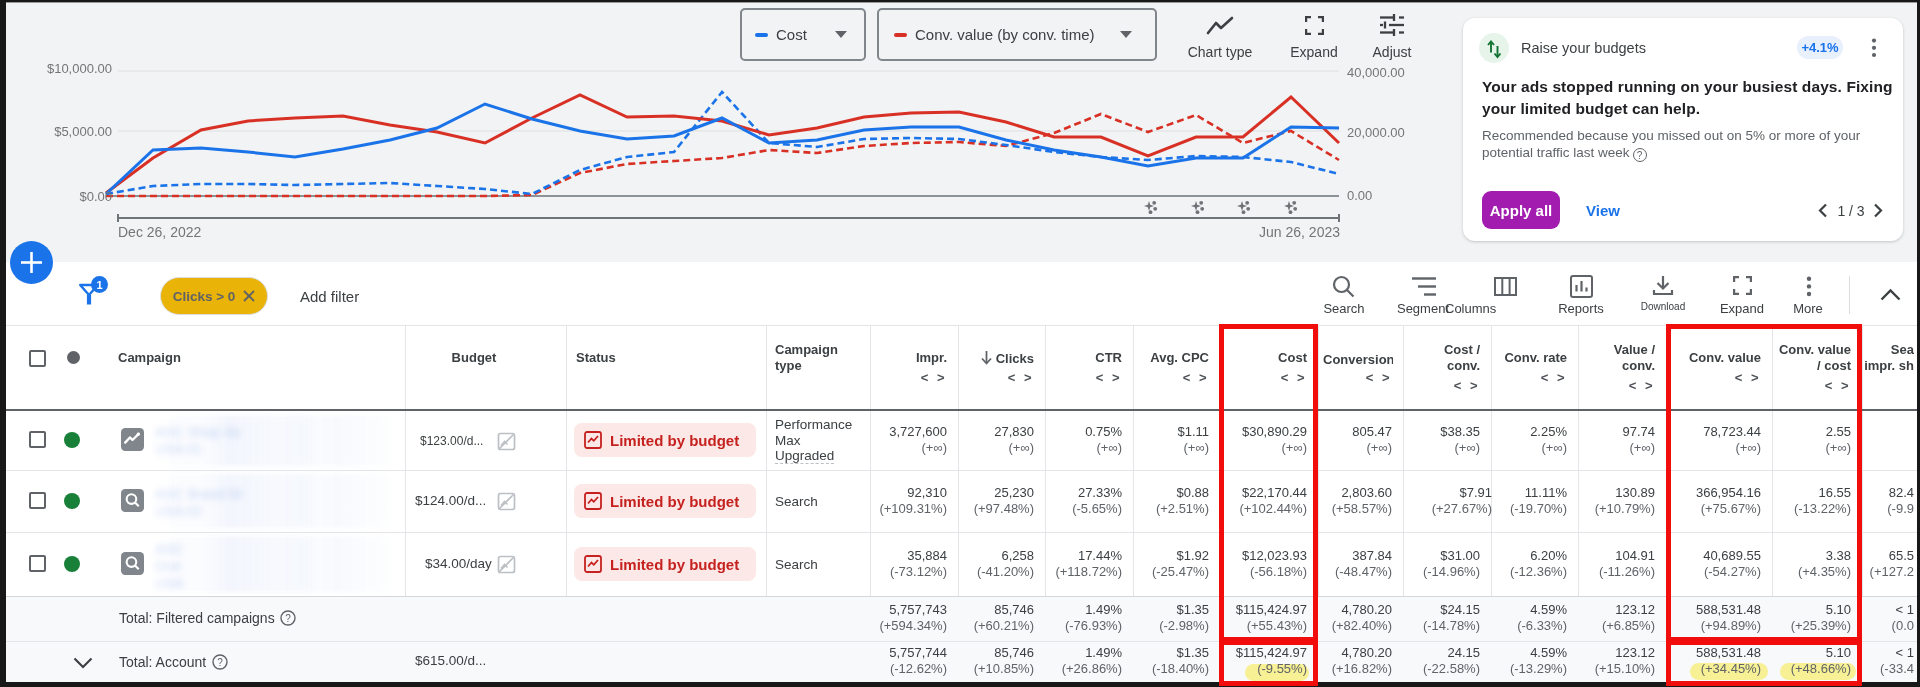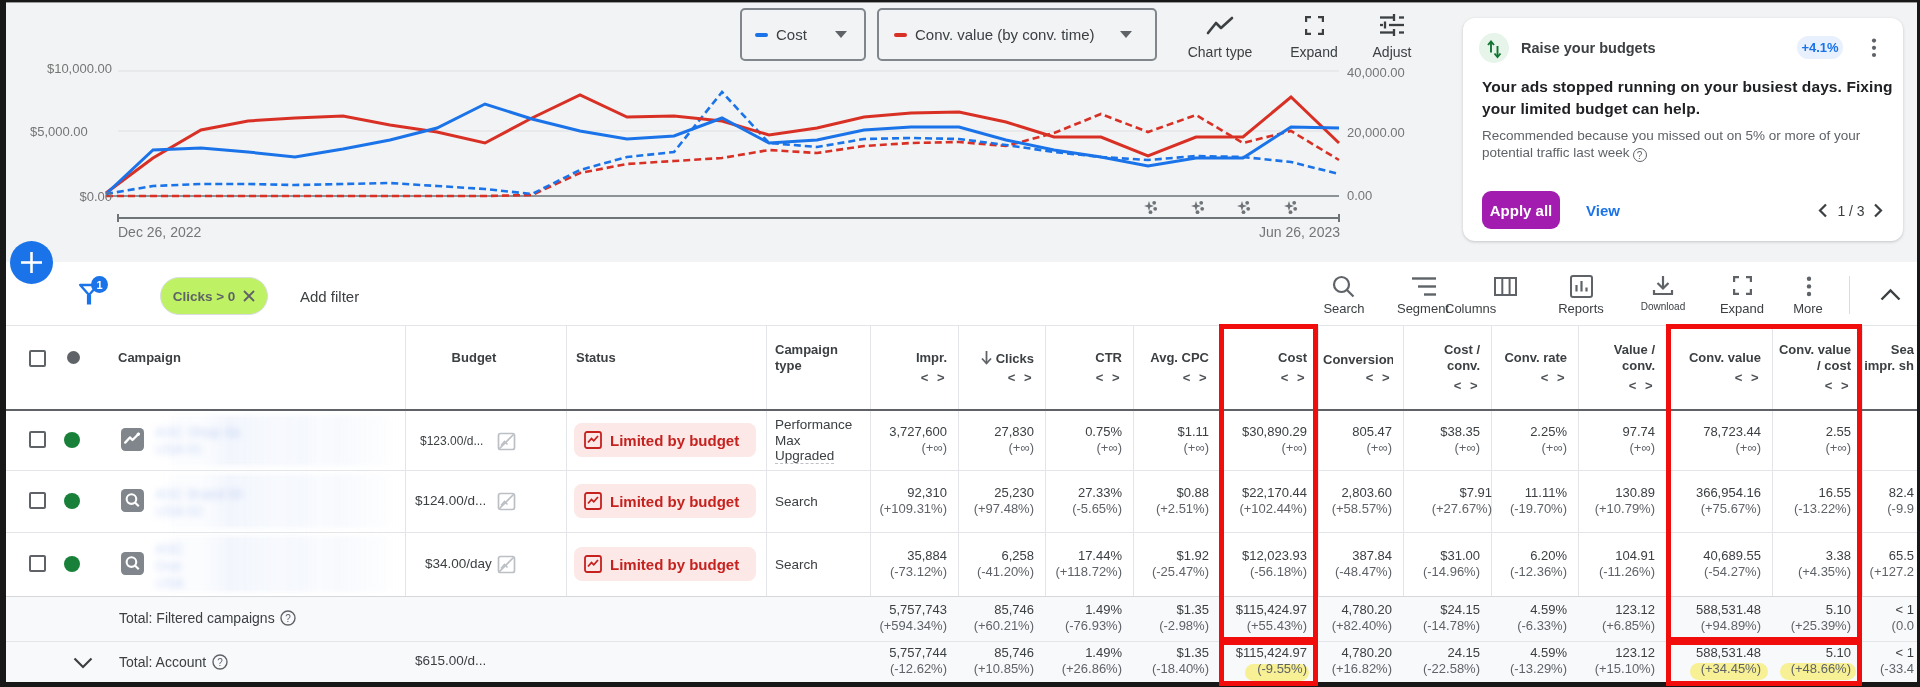--- a/index.html
+++ b/index.html
@@ -46,21 +46,21 @@
         <circle cx="-0.5" cy="5.2" r="1.9"></circle>
       </g>
       <g transform="translate(1291,207)" fill="#6f7378">
         <path d="M-2,-6 L-0.8,-2.2 L3,-1 L-0.8,0.2 L-2,4 L-3.2,0.2 L-7,-1 L-3.2,-2.2 Z"></path>
         <circle cx="3.2" cy="-4.2" r="1.9"></circle>
         <circle cx="4.2" cy="1.8" r="1.9"></circle>
         <circle cx="-0.5" cy="5.2" r="1.9"></circle>
       </g>
     </svg>
 <div class="abs" style="left:30px;top:61px;width:82px;font-size:13px;color:#757575;text-align:right;font-weight:normal;">$10,000.00</div>
-<div class="abs" style="left:30px;top:124px;width:82px;font-size:13px;color:#757575;text-align:left;font-weight:normal;">$5,000.00</div>
+<div class="abs" style="left:30px;top:124px;width:82px;font-size:13px;color:#757575;text-align:right;font-weight:normal;">$5,000.00</div>
 <div class="abs" style="left:30px;top:189px;width:82px;font-size:13px;color:#757575;text-align:right;font-weight:normal;">$0.00</div>
 <div class="abs" style="left:1347px;top:65px;width:70px;font-size:13px;color:#757575;text-align:left;font-weight:normal;">40,000.00</div>
 <div class="abs" style="left:1347px;top:125px;width:70px;font-size:13px;color:#757575;text-align:left;font-weight:normal;">20,000.00</div>
 <div class="abs" style="left:1347px;top:188px;width:70px;font-size:13px;color:#757575;text-align:left;font-weight:normal;">0.00</div>
 <div class="abs" style="left:118px;top:224px;width:120px;font-size:14px;color:#757575;text-align:left;font-weight:normal;">Dec 26, 2022</div>
 <div class="abs" style="left:1240px;top:224px;width:100px;font-size:14px;color:#757575;text-align:right;font-weight:normal;">Jun 26, 2023</div>
 <div class="abs" style="left:740px;top:8px;width:126px;height:53px;border:2px solid #80868b;border-radius:5px;display:flex;align-items:center;padding-left:13px;">
 <div style="width:13px;height:4px;border-radius:2px;background:#1a73e8;"></div>
 <div style="font-size:15px;color:#3c4043;margin-left:8px;">Cost</div>
 <div style="width:0;height:0;border-left:6px solid transparent;border-right:6px solid transparent;border-top:7px solid #5f6368;margin-left:28px;"></div>
@@ -100,21 +100,21 @@
 <div class="abs" style="left:1463px;top:18px;width:440px;height:223px;background:#fff;border-radius:12px;box-shadow:0 1px 3px rgba(60,64,67,.25);"></div>
 <div class="abs" style="left:1479px;top:33px;width:30px;height:30px;border-radius:50%;background:#e6f4ea;"></div>
 <svg class="abs" style="left:1487px;top:40px;" width="15" height="19" viewBox="0 0 15 19">
 <g stroke="#137333" stroke-width="1.9" fill="none">
         <line x1="4" y1="12.5" x2="4" y2="2.5"></line>
         <polyline points="1,5 4,1.5 7,5"></polyline>
 <line x1="10.5" y1="6" x2="10.5" y2="16"></line>
         <polyline points="7.5,13.5 10.5,17 13.5,13.5"></polyline>
       </g>
     </svg>
-<div class="abs" style="left:1521px;top:40px;width:200px;font-size:14.5px;color:#3c4043;text-align:left;font-weight:bold;">Raise your budgets</div>
+<div class="abs" style="left:1521px;top:40px;width:200px;font-size:14.5px;color:#3c4043;text-align:left;font-weight:normal;">Raise your budgets</div>
 <div class="abs" style="left:1797px;top:36px;width:46px;height:23px;background:#e8f0fe;border-radius:12px;color:#1a73e8;font-size:13px;font-weight:bold;display:flex;align-items:center;justify-content:center;">+4.1%</div>
 <svg class="abs" style="left:1871px;top:38px;" width="6" height="20" viewBox="0 0 6 20">
 <g fill="#5f6368">
         <circle cx="3" cy="2.6" r="2.1"></circle>
         <circle cx="3" cy="9.8" r="2.1"></circle>
         <circle cx="3" cy="17" r="2.1"></circle>
       </g>
     </svg>
 <div class="abs" style="left:1482px;top:76px;width:412px;font-size:15.5px;font-weight:bold;color:#202124;line-height:22px;letter-spacing:.1px;">Your ads stopped running on your busiest days. Fixing your limited budget can help.</div>
 <div class="abs" style="left:1482px;top:128px;width:400px;font-size:13.5px;color:#5f6368;line-height:16.5px;">Recommended because you missed out on 5% or more of your potential traffic last week<span style="display:inline-block;width:14px;height:14px;border:1.3px solid #5f6368;border-radius:50%;font-size:10px;text-align:center;line-height:13px;margin-left:3px;vertical-align:-2px;">?</span></div>
@@ -135,21 +135,21 @@
         <line x1="11" y1="21.5" x2="32" y2="21.5"></line>
       </g>
     </svg>
 <svg class="abs" style="left:78px;top:283px;" width="22" height="24" viewBox="0 0 22 24">
 <g stroke="#1a73e8" fill="none">
         <path d="M2.2,2 L19.8,2 L11,12 Z" stroke-width="2.4" stroke-linejoin="round"></path>
         <line x1="11" y1="12" x2="11" y2="21.5" stroke-width="4.2"></line>
       </g>
     </svg>
 <div class="abs" style="left:91px;top:276px;width:17px;height:17px;border-radius:50%;background:#1a73e8;color:#fff;font-size:11px;font-weight:bold;display:flex;align-items:center;justify-content:center;">1</div>
-<div class="abs" style="left:160px;top:277px;width:108px;height:38px;border:1.5px solid #dadce0;border-radius:19px;display:flex;align-items:center;justify-content:center;gap:8px;background:#bef264;">
+<div class="abs" style="left:160px;top:277px;width:108px;height:38px;border:1.5px solid #dadce0;border-radius:19px;display:flex;align-items:center;justify-content:center;gap:8px;background:#eab308;">
 <span style="font-size:13.5px;color:#5f6368;font-weight:bold;">Clicks &gt; 0</span>
 <svg width="12" height="12" viewBox="0 0 12 12">
         <g stroke="#5f6368" stroke-width="1.8">
           <line x1="1" y1="1" x2="11" y2="11"></line>
           <line x1="11" y1="1" x2="1" y2="11"></line>
         </g>
       </svg>
     </div>
 <div class="abs" style="left:300px;top:288px;width:100px;font-size:15px;color:#3c4043;text-align:left;font-weight:normal;">Add filter</div>
 <svg class="abs" style="left:1332px;top:275px;" width="23" height="23" viewBox="0 0 23 23">

